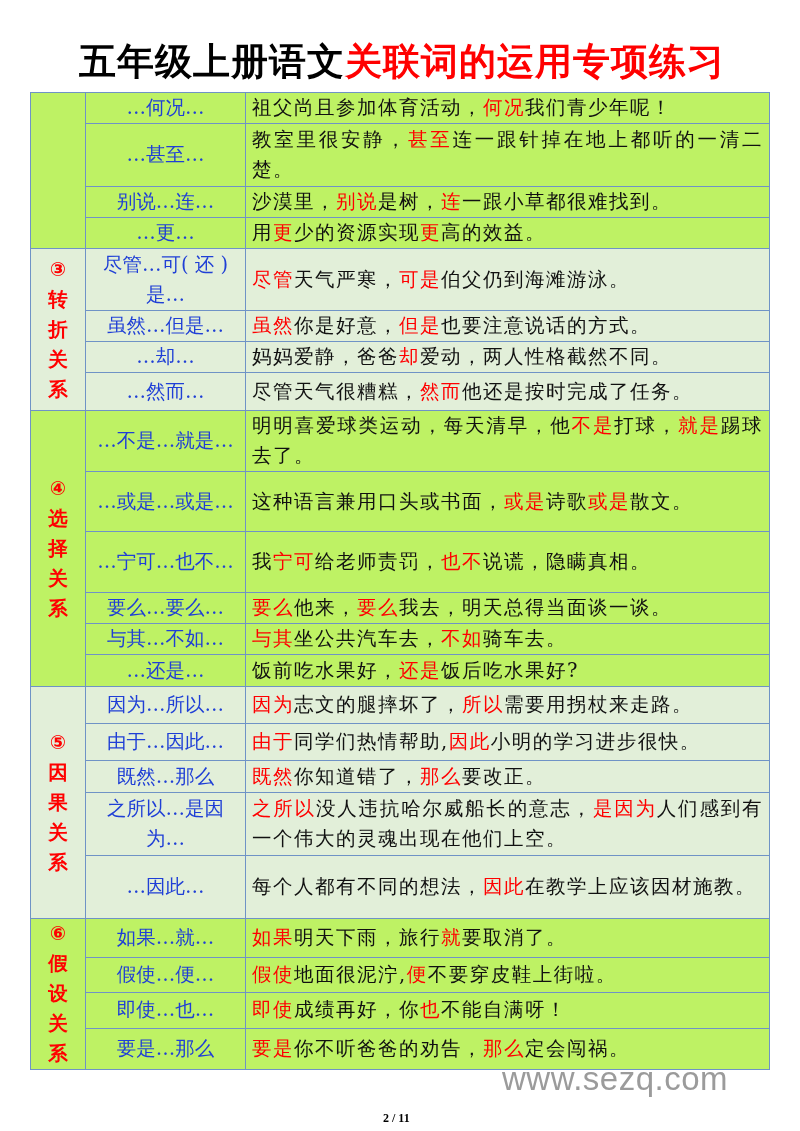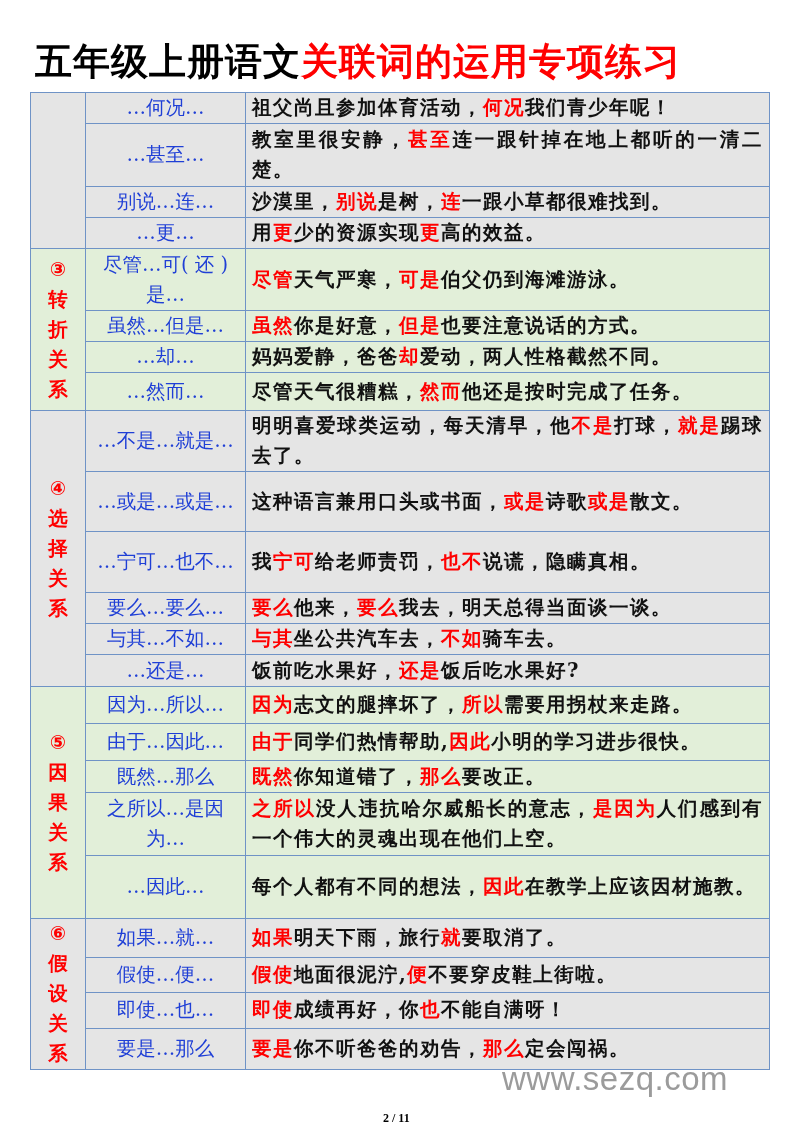--- a/index.html
+++ b/index.html
@@ -1,36 +1,36 @@
 <!DOCTYPE html>
 <html><head>
   <meta charset="utf-8">
   <style>
     html, body { margin: 0; padding: 0; background: #ffffff; }
     body { width: 800px; height: 1131px; position: relative; overflow: hidden;
            font-family: "DejaVu Serif", "Liberation Serif", serif; }
     .title { position: absolute; top: 40px; left: 0; width: 716px; text-align: center;
              font-family: "DejaVu Sans", "Liberation Sans", sans-serif;
-             font-weight: bold; font-size: 37px; letter-spacing: 1px; line-height: 44px; }
+             font-weight: bold; font-size: 37px; letter-spacing: 1px; line-height: 44px; padding-left: 44px; }
     .title .black { color: #000000; }
     .title .red { color: #ff0000; }
     table.main { position: absolute; top: 92px; left: 30px; width: 739px;
                  border-collapse: collapse; table-layout: fixed; }
     table.main td { border: 1.5px solid #6f93c6; padding: 0 6px; font-size: 19.5px;
                     line-height: 30px; vertical-align: middle; }
     col.c1 { width: 55px; }
     col.c2 { width: 160px; }
     col.c3 { width: 524px; }
-    .dark td { background: #e5e5e5; }
+    .dark td { background: #bef264; }
     .light td { background: #e2efd9; }
     td.cat { text-align: center; color: #ff0000; font-weight: bold; font-size: 20px;
              line-height: 25px; font-family: "DejaVu Sans", "Liberation Sans", sans-serif; padding: 0 2px; }
     td.cat span { display: block; }
     td.kw { text-align: center; color: #1f3fd6; font-size: 19.5px; }
-    td.ex { color: #111111; letter-spacing: 1.5px; text-align: justify; font-weight: bold; }
+    td.ex { color: #111111; letter-spacing: 1.5px; text-align: justify; }
     .hl { color: #ff0000; }
     .footer-page { position: absolute; top: 1111px; left: 383px; font-size: 12px; font-weight: bold;
                    font-family: "Liberation Serif", serif; color: #000; }
     .watermark { position: absolute; top: 1060px; left: 502px; font-size: 33px; color: #9b9b9b;
                  font-family: "Liberation Sans", "DejaVu Sans", sans-serif; letter-spacing: 0.5px; }
   </style>
 </head>
 <body>
 
 <div class="title">

